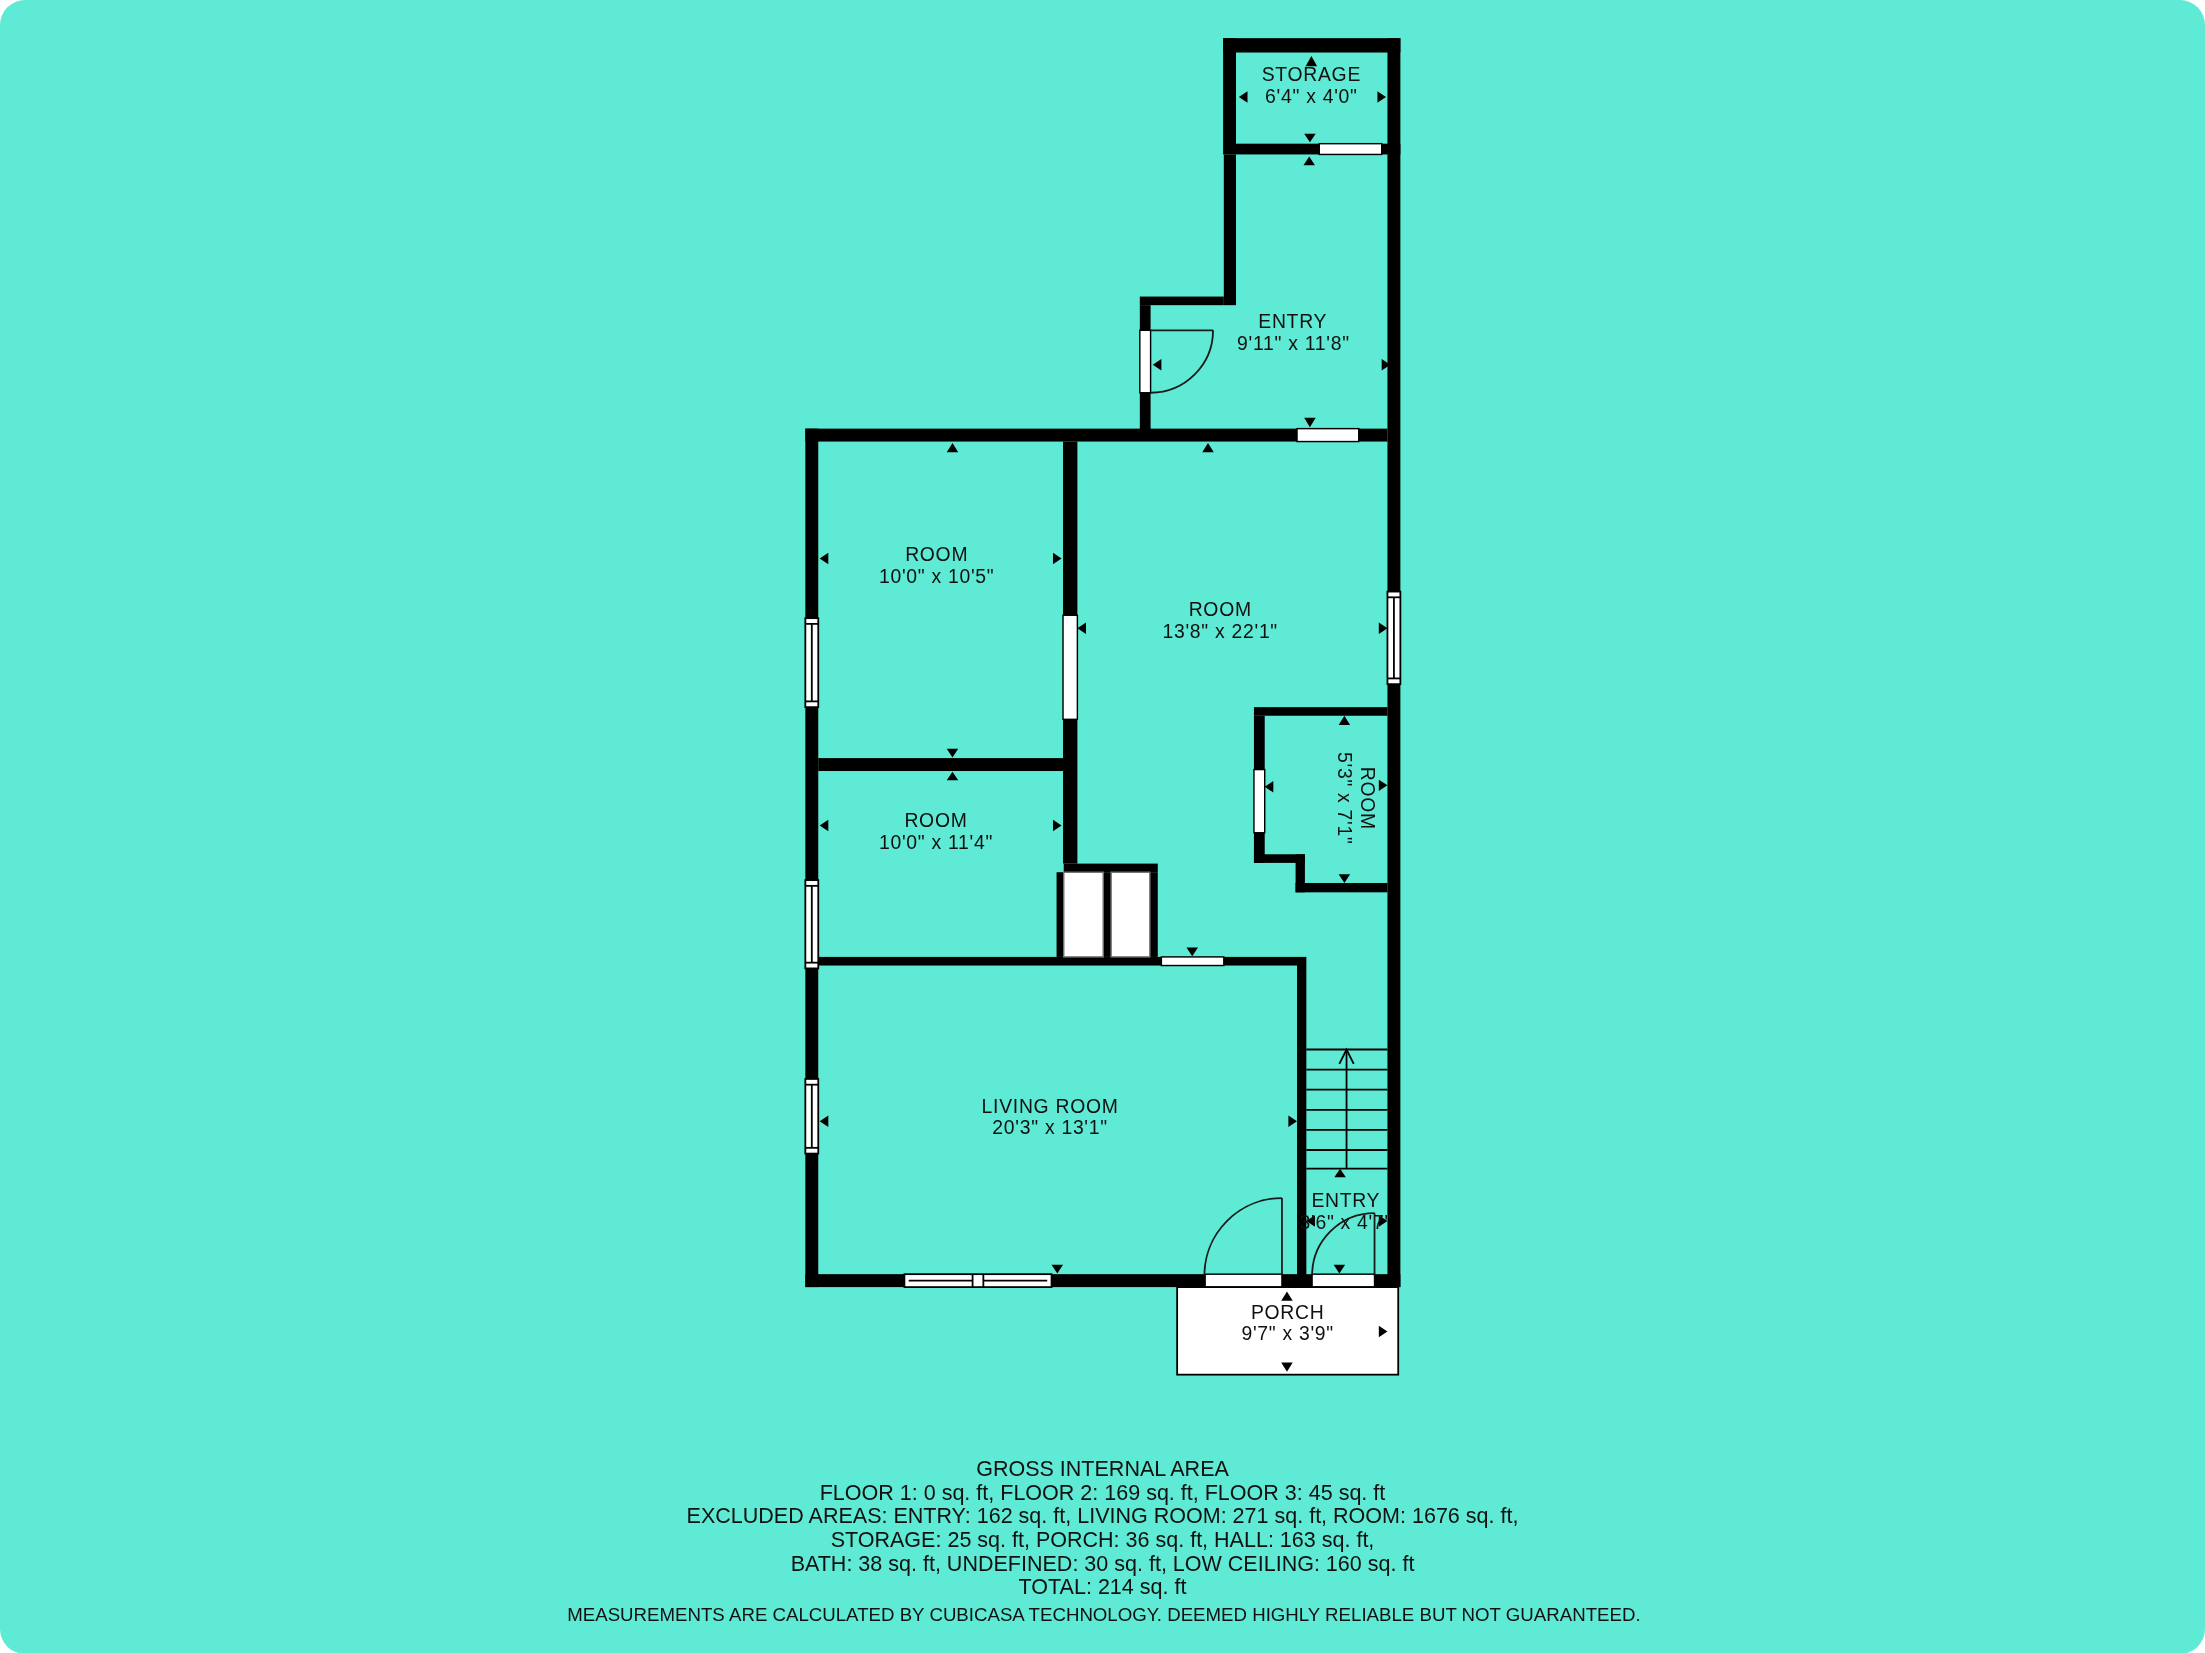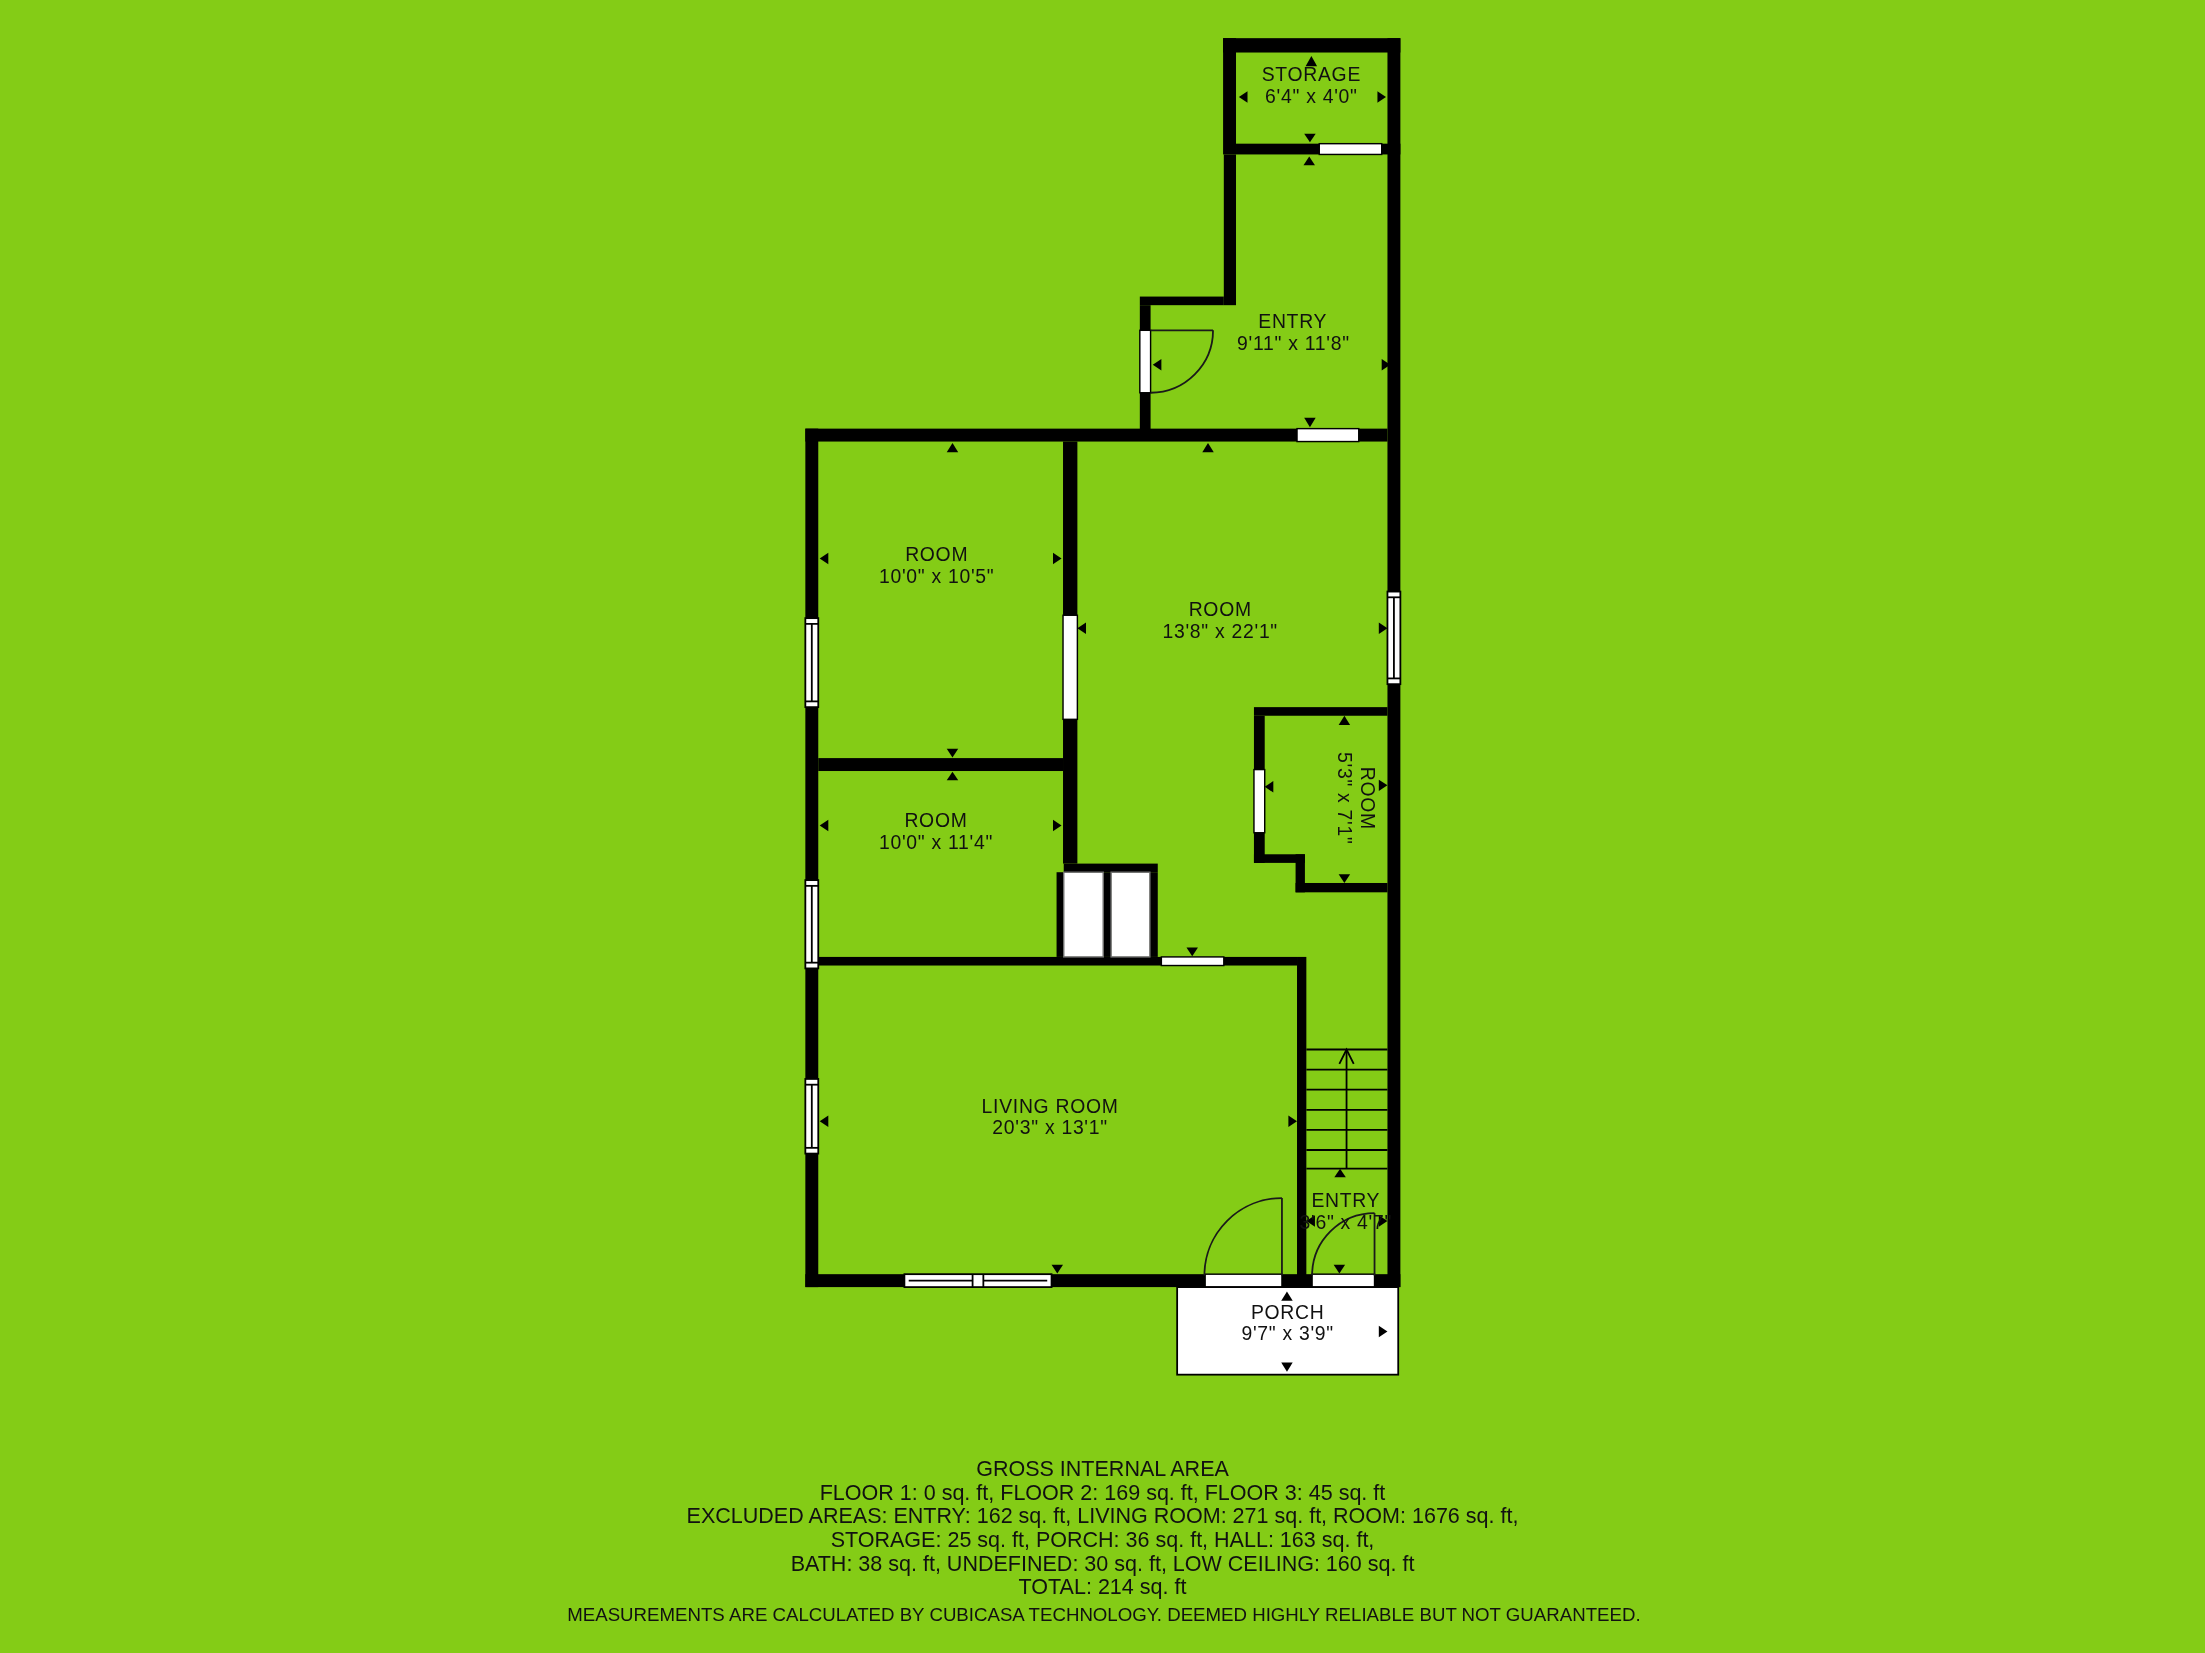--- a/index.html
+++ b/index.html
@@ -1,16 +1,16 @@
 <!DOCTYPE html>
 <html style="font-size:11.5px"><head>
 <meta charset="utf-8">
 <style>
   html,body{margin:0;padding:0;background:#ffffff;}
-  #stage{position:relative;width:2205px;height:1654px;background:#84cc16;overflow:hidden;}
+  #stage{position:relative;width:2205px;height:1654px;background:#5eead4;overflow:hidden;border-radius:25px;}
   svg{position:absolute;left:0;top:0;}
   .wall{fill:#000000;}
   .opening{fill:#ffffff;stroke:#000000;stroke-width:2;}
   .cell{fill:#ffffff;stroke:#6e6e6e;stroke-width:2;}
   .win{fill:#ffffff;stroke:#000000;stroke-width:2.5;}
   .thin{stroke:#000000;stroke-width:2.5;fill:none;}
   .arc{stroke:#1a1a1a;stroke-width:2.5;fill:none;}
   .tri{fill:#000000;}
   .rname{font-family:"Liberation Sans",sans-serif;font-size:27px;fill:#111;text-anchor:middle;letter-spacing:1px;}
   .rdims{font-family:"Liberation Sans",sans-serif;font-size:27px;fill:#111;text-anchor:middle;letter-spacing:1px;}

